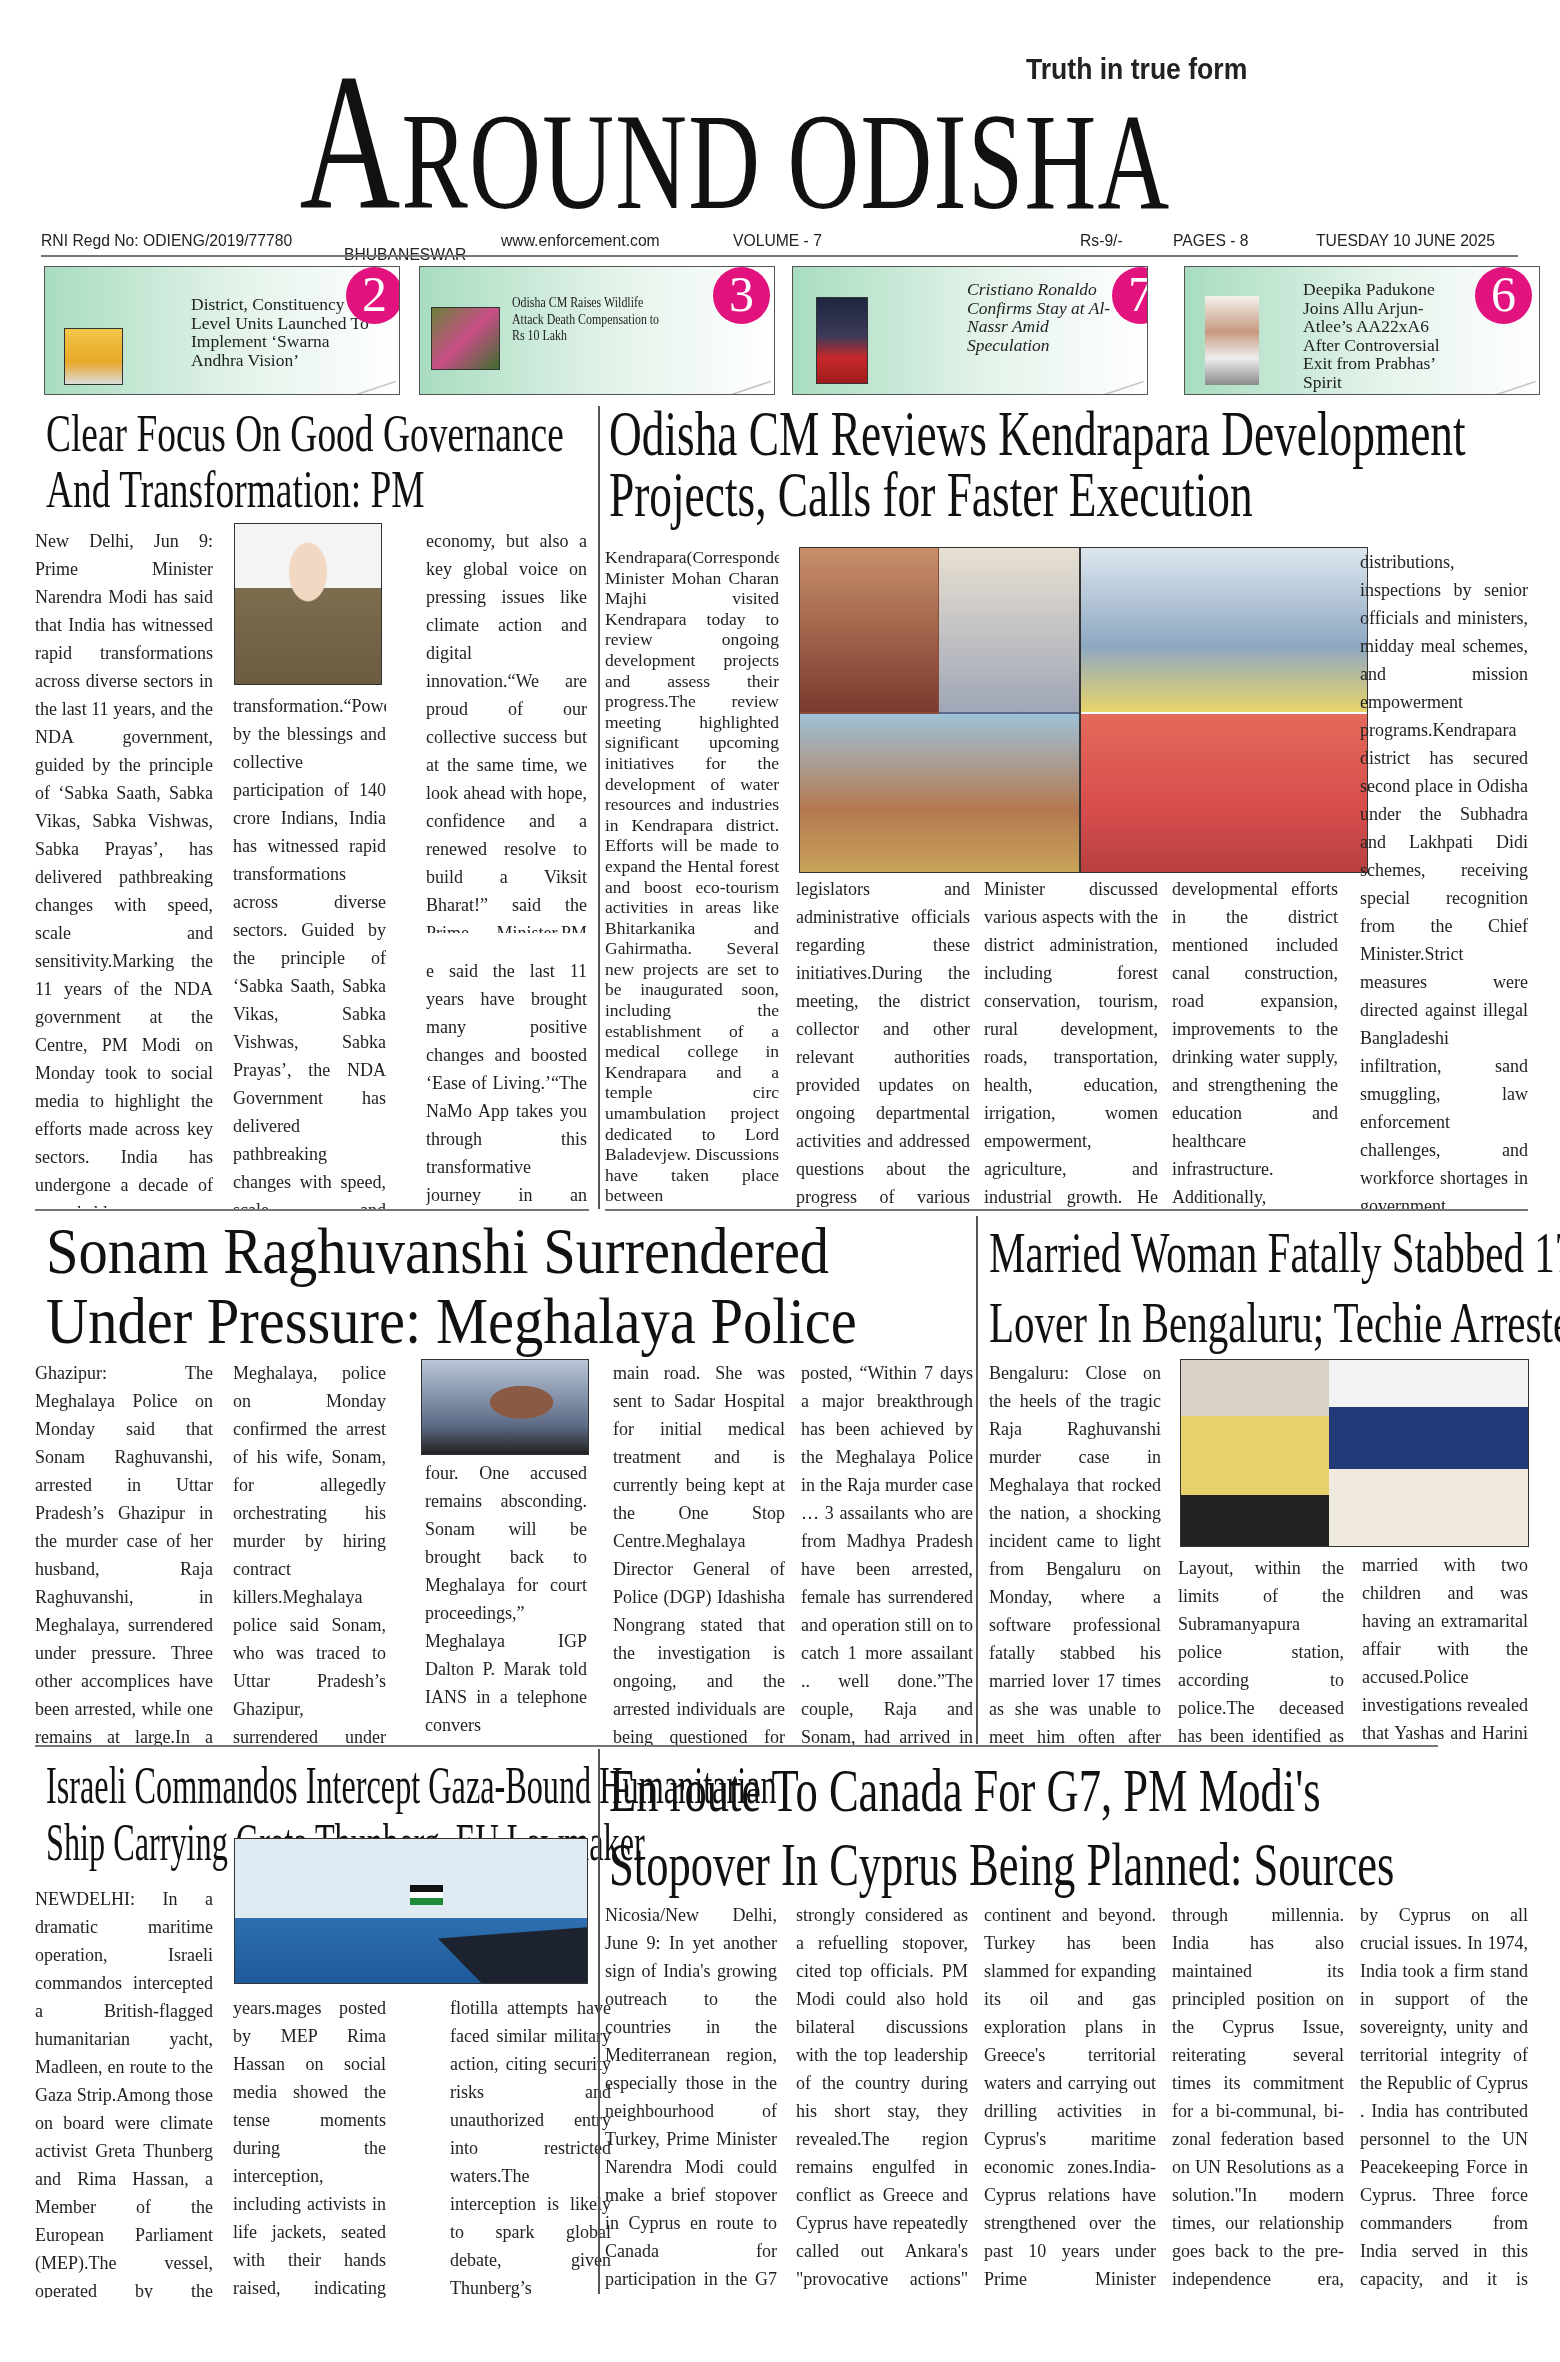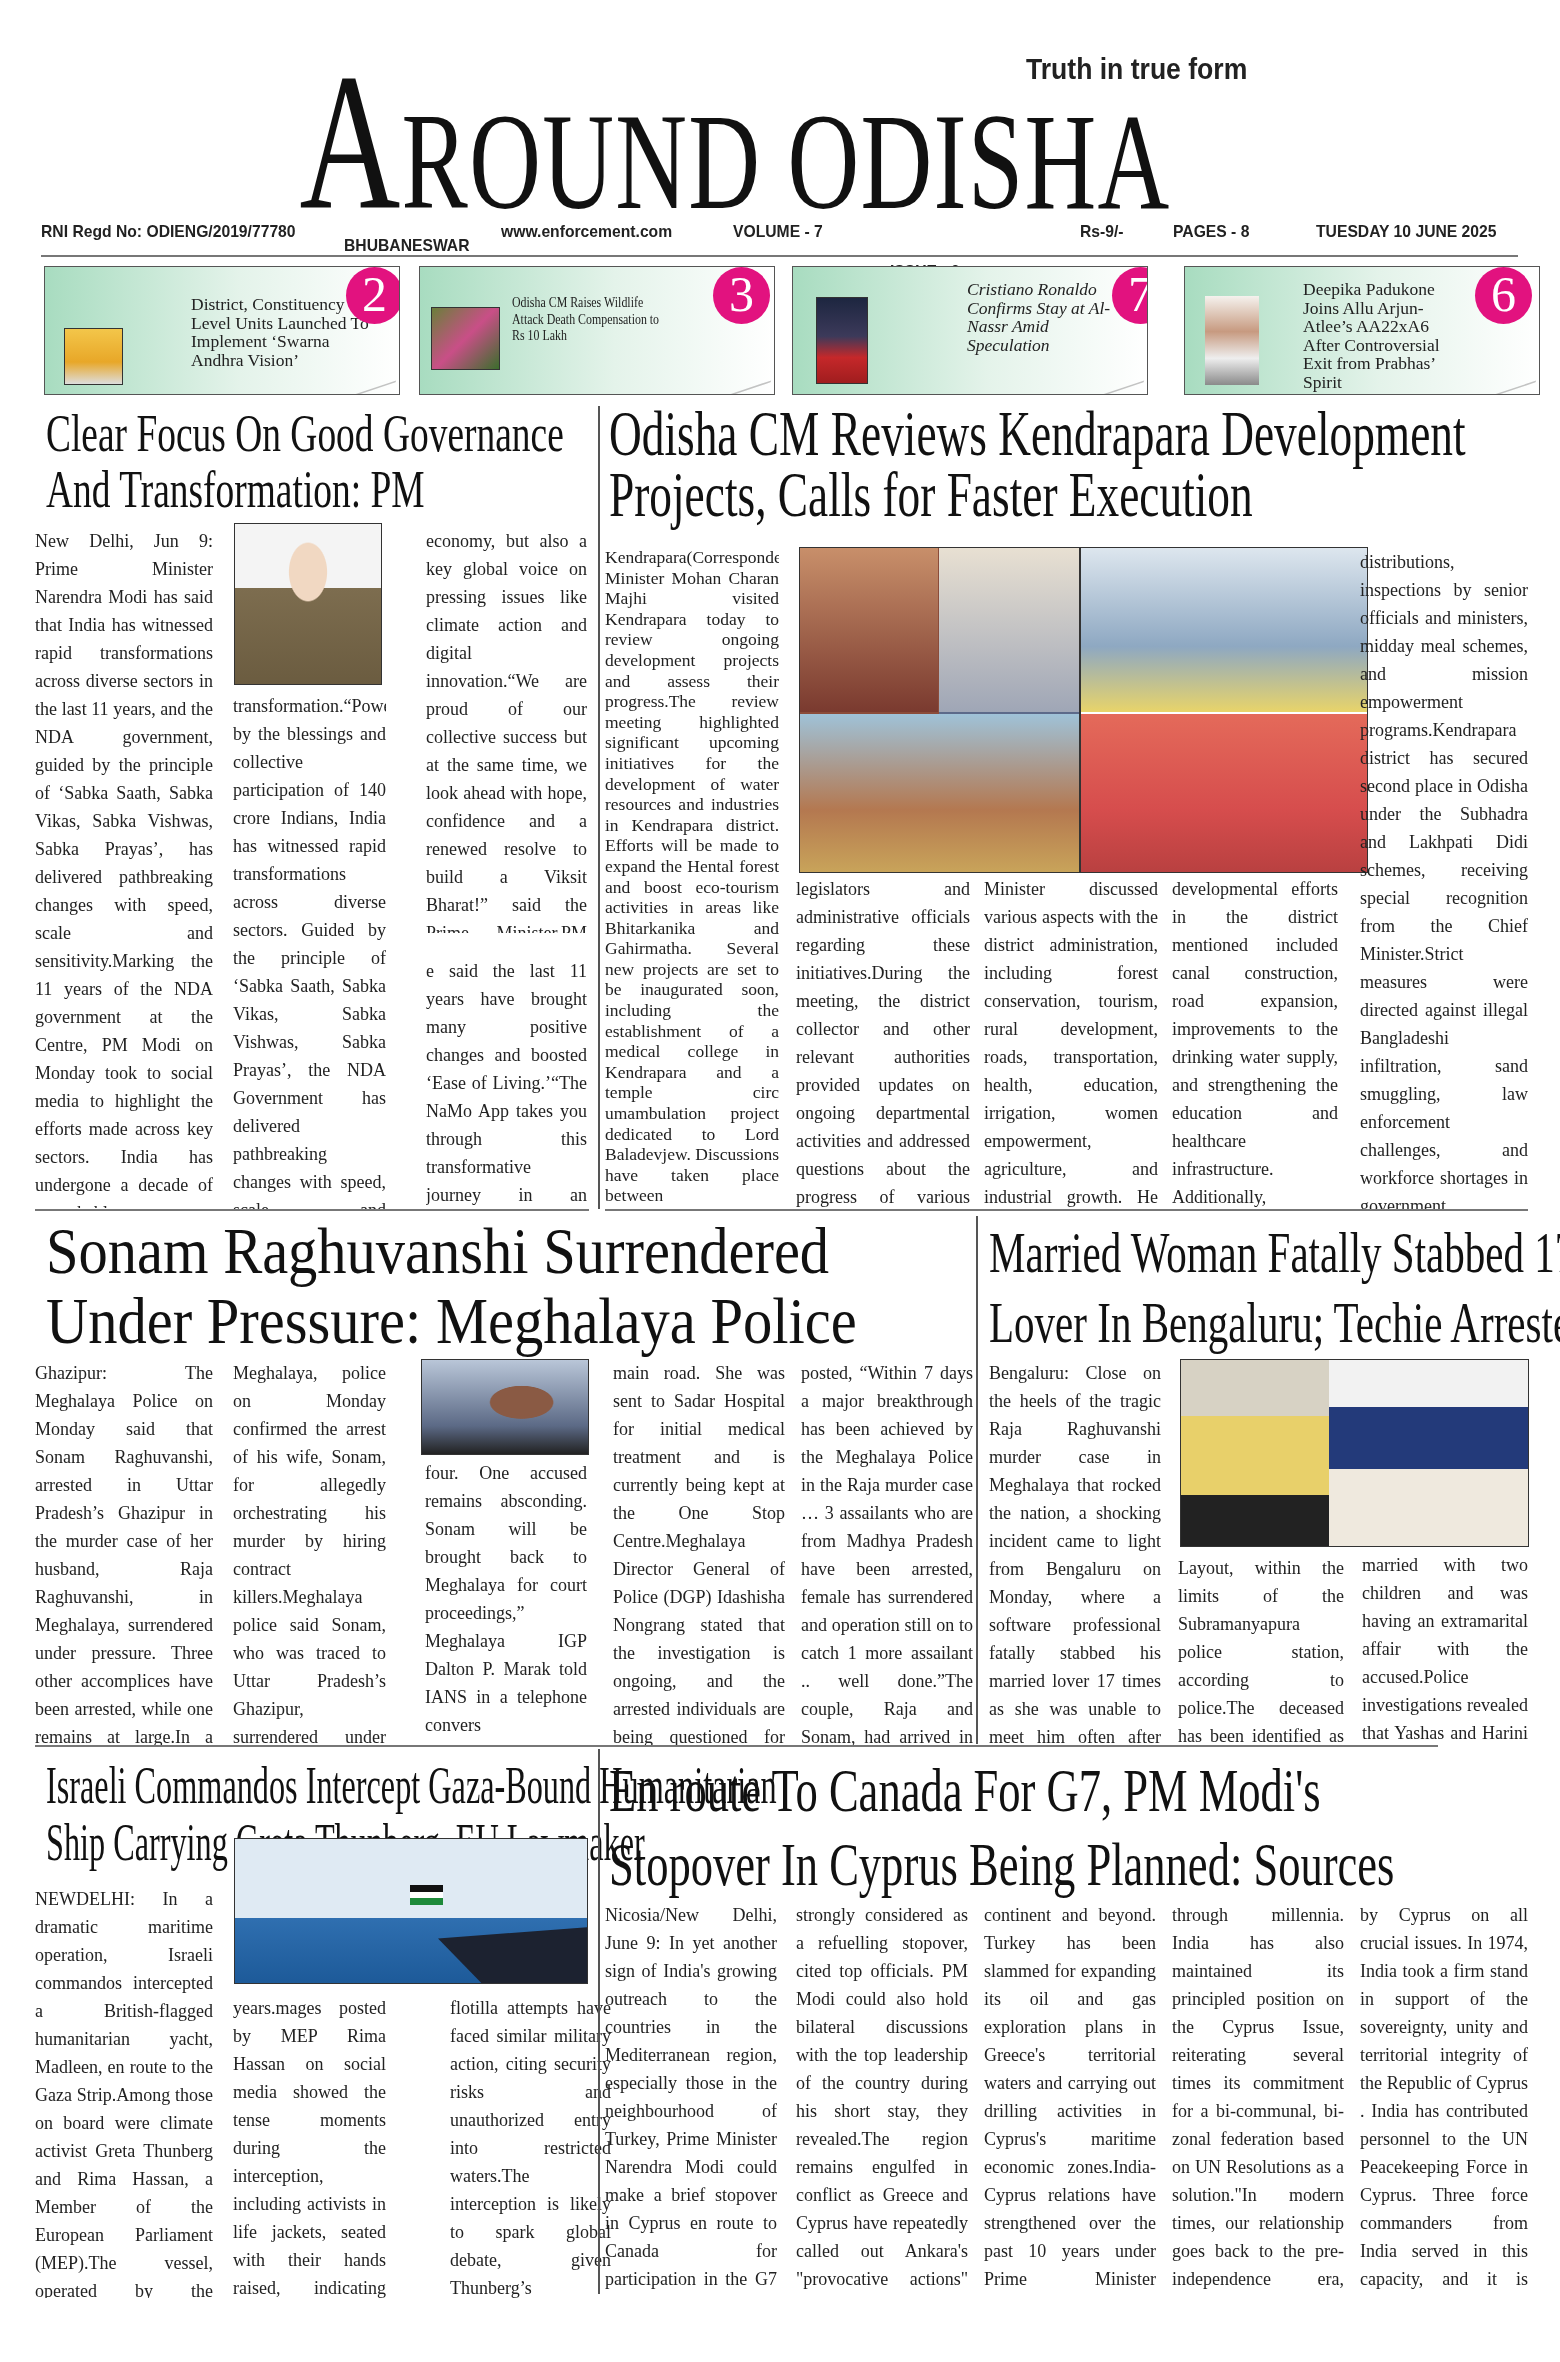--- a/index.html
+++ b/index.html
@@ -3,21 +3,21 @@
 <meta charset="utf-8">
 <style>
   *{box-sizing:border-box;margin:0;padding:0;}
   html,body{width:1561px;height:2363px;background:#fff;overflow:hidden;}
   body{font-family:"Liberation Serif","DejaVu Serif",serif;color:#1a1a1a;position:relative;}
   .abs{position:absolute;}
   
   .tagline{left:1026px;top:52px;font-family:"Liberation Sans",sans-serif;font-weight:bold;font-size:29.5px;color:#222;transform:scaleX(0.9);transform-origin:left;}
   .title{left:89px;top:46px;width:1292px;text-align:center;font-family:"Liberation Serif",serif;font-size:138px;letter-spacing:1.8px;line-height:1;transform:scaleX(0.72);transform-origin:center;color:#111;}
   .title .big{font-size:194px;}
-  .infobar{left:41px;top:223px;width:1477px;height:24px;font-family:"Liberation Sans",sans-serif;font-weight:bold;font-size:15.7px;color:#222;}
+  .infobar{left:41px;top:232px;width:1477px;height:24px;font-family:"Liberation Sans",sans-serif;font-weight:normal;font-size:15.7px;color:#222;}
   .infobar span{position:absolute;top:0;white-space:nowrap;}
   .rule{background:#777;height:1.8px;}
   
   .teaser{border:0.9px solid #555;height:129px;top:266px;background:linear-gradient(90deg,#a8dcc0 0%,#e4f3ea 55%,#fff 100%);overflow:hidden;}
   .teaser .pic{position:absolute;border:1.8px solid #333;}
   .teaser .txt{position:absolute;font-family:"Liberation Serif",serif;font-size:17.5px;line-height:18.5px;color:#222;}
   .teaser .badge{position:absolute;top:0;width:57px;height:57px;border-radius:50%;background:#e2127f;color:#fff;font-size:50px;text-align:center;line-height:55px;font-family:"Liberation Serif",serif;}
   .teaser .curl{position:absolute;right:5.5px;bottom:3.7px;width:37px;height:18.5px;border-bottom:2.8px solid #aaa;transform:skewX(-40deg) rotate(-25deg);opacity:.7;}
   
   .hl{font-family:"Liberation Serif",serif;color:#111;line-height:1.08;}

